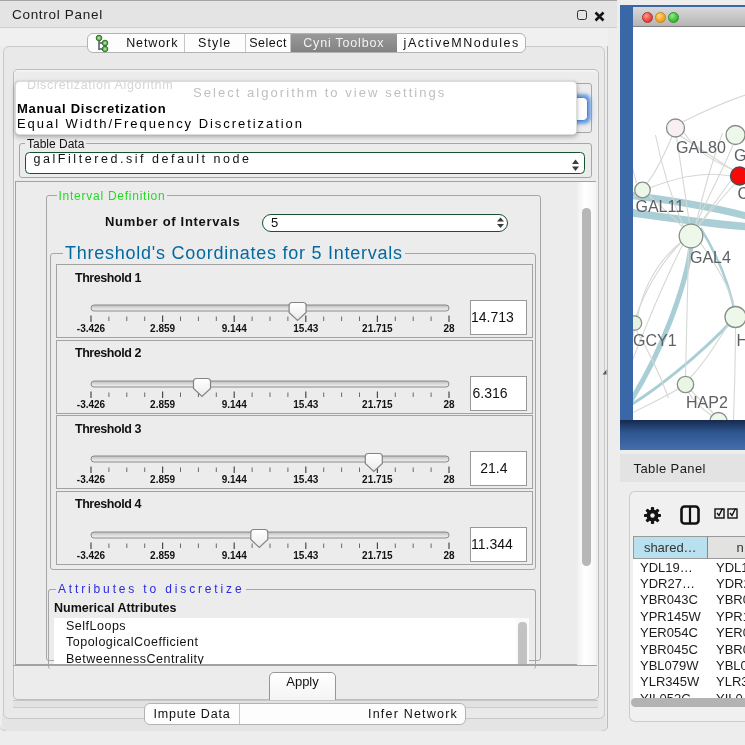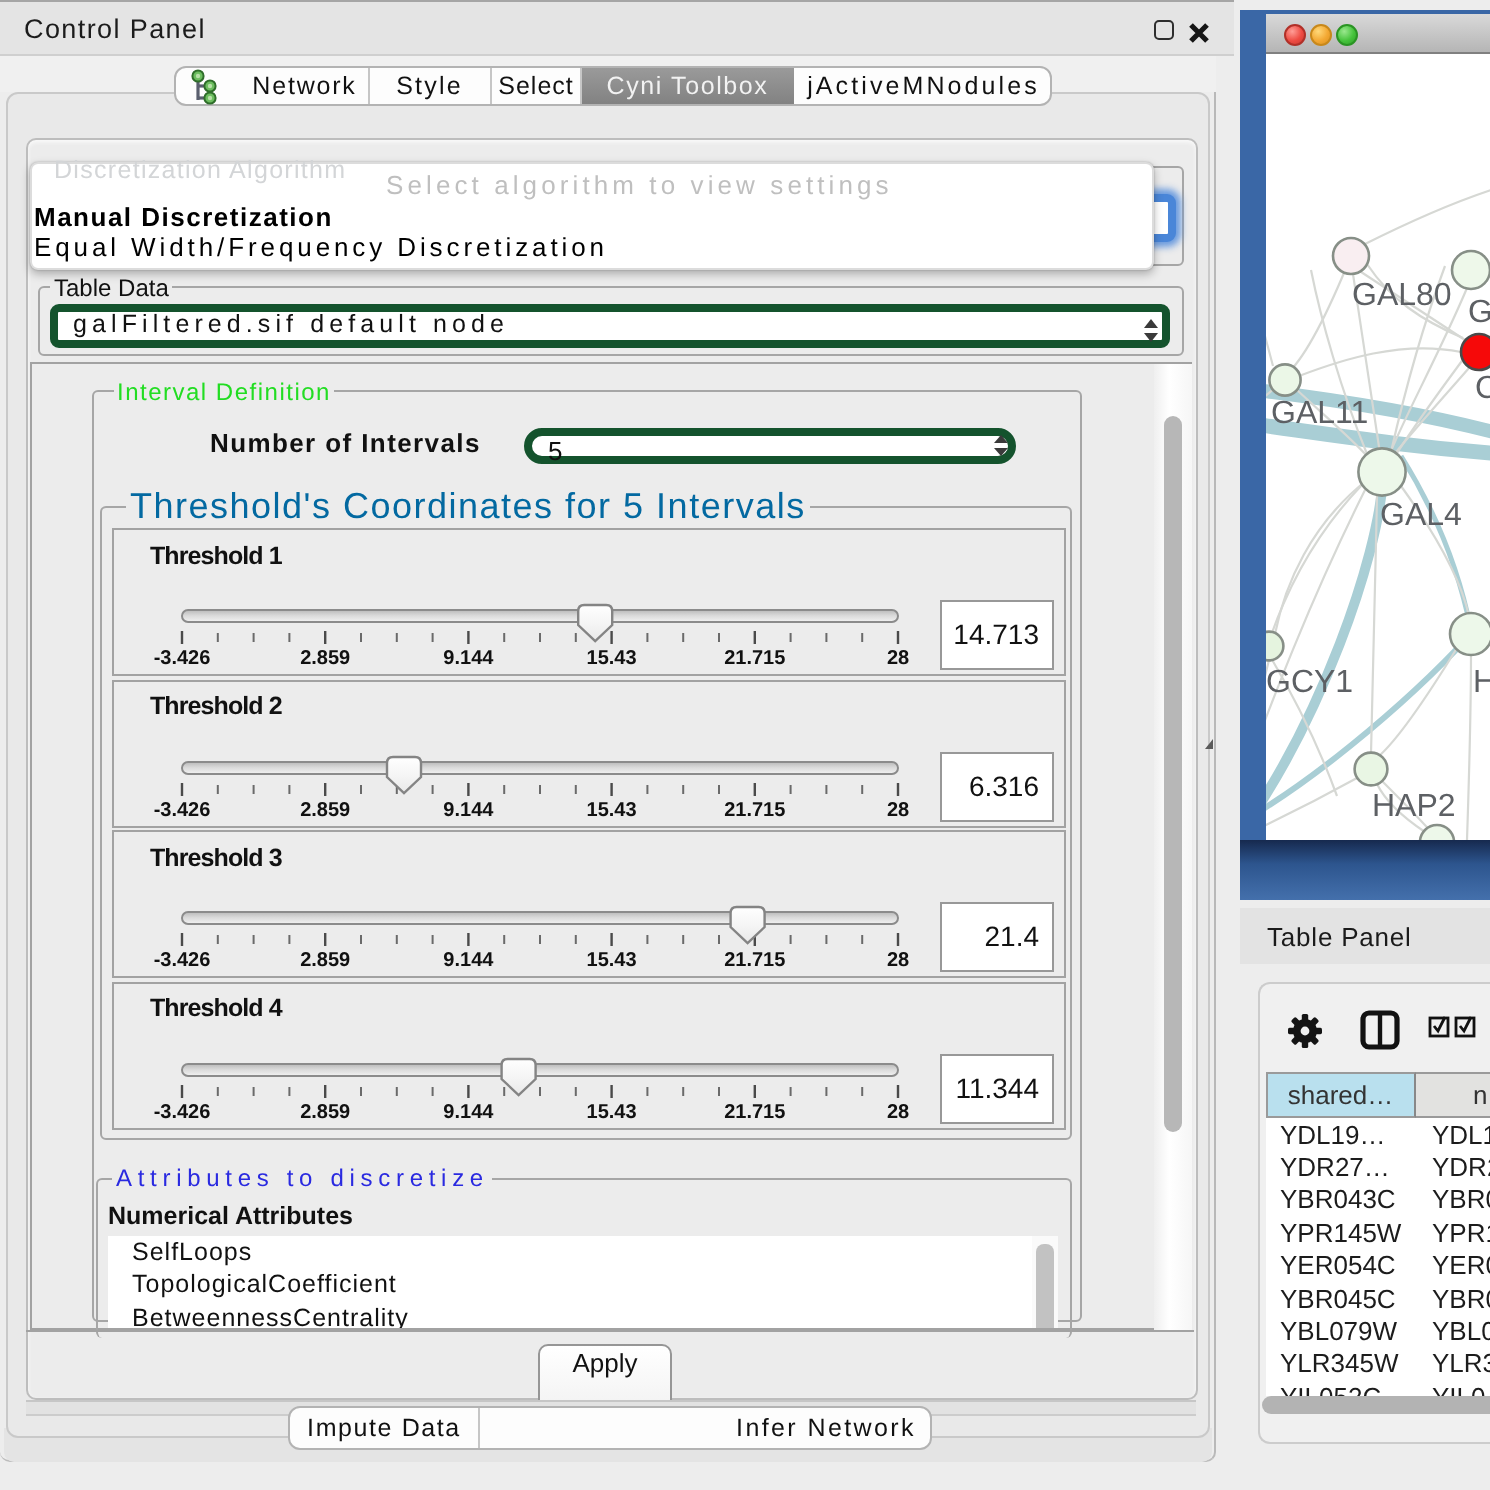--- a/index.html
+++ b/index.html
@@ -20,36 +20,36 @@
 .tsel { background:linear-gradient(#9a9a9a,#7f7f7f); color:#f2f2f2; border-right:none; }
 
 #outerpanel { position:absolute; left:3px; top:46px; width:601.5px; height:672.5px; background:#e9e9e9;
   border:1px solid #c9c9c9; border-radius:6px; }
 
 #panel { position:absolute; left:12.5px; top:69px; width:586px; height:631px; background:#ececec;
   border:1.5px solid #bdbdbd; border-radius:5px; box-shadow:inset 0 1px 2px rgba(255,255,255,.8); }
 .group { position:absolute; border:1px solid #a6a6a6; border-radius:3px; }
 .glabel { position:absolute; font-size:12px; background:#ececec; padding:0 2px; white-space:nowrap; }
 
-.combo { position:absolute; background:#fff; border:4px solid #14532d; border-radius:4.5px;
+.combo { position:absolute; background:#fff; border:1px solid #14532d; border-radius:4.5px;
   font-size:12.5px; color:#111; }
 
 #innerpanel { position:absolute; left:15px; top:181px; width:581px; height:484px;
   border:1px solid #a2a2a2; background:#ececec; }
 #vscroll { position:absolute; left:577px; top:181.5px; width:18.5px; height:483px;
   background:linear-gradient(90deg,#efefef,#ffffff 40%,#f6f6f6); }
 #vthumb { position:absolute; left:581.5px; top:208px; width:9px; height:358px;
   background:#b7b7b7; border-radius:5px; }
 
 .trow { position:absolute; left:56px; width:477px; height:74px; border:1px solid #a2a2a2;
   background:#ececec; }
 .trowlab { position:absolute; left:18px; top:5.5px; font-size:12.5px; font-weight:bold; color:#111; letter-spacing:-0.45px; }
 .tval { position:absolute; left:470px; width:56.5px; height:35px; background:#fff;
   border:1px solid #989898; font-size:14px; color:#111; text-align:right;
-  line-height:33px; padding-right:6px; }
+  line-height:33px; padding-right:18px; }
 
 #attrlist { overflow:hidden; position:absolute; left:54px; top:617.5px; width:461.5px; height:46.5px; background:#fff; }
 #attrlist div { font-size:12.5px; letter-spacing:0.5px; color:#111; padding-left:12px; height:16.7px; line-height:16.7px; }
 #alscroll { position:absolute; left:515.5px; top:617.5px; width:13.5px; height:46.5px; background:#fafafa; }
 #althumb { position:absolute; left:518px; top:622px; width:8.5px; height:42px; background:#c2c2c2;
   border-radius:4px 4px 0 0; }
 
 #applybtn { position:absolute; left:269px; top:672px; width:67px; height:37px;
   background:linear-gradient(#ffffff,#f1f1f1); border:1px solid #969696; border-radius:5px;
   font-size:13px; color:#111; text-align:center; line-height:17px; }

